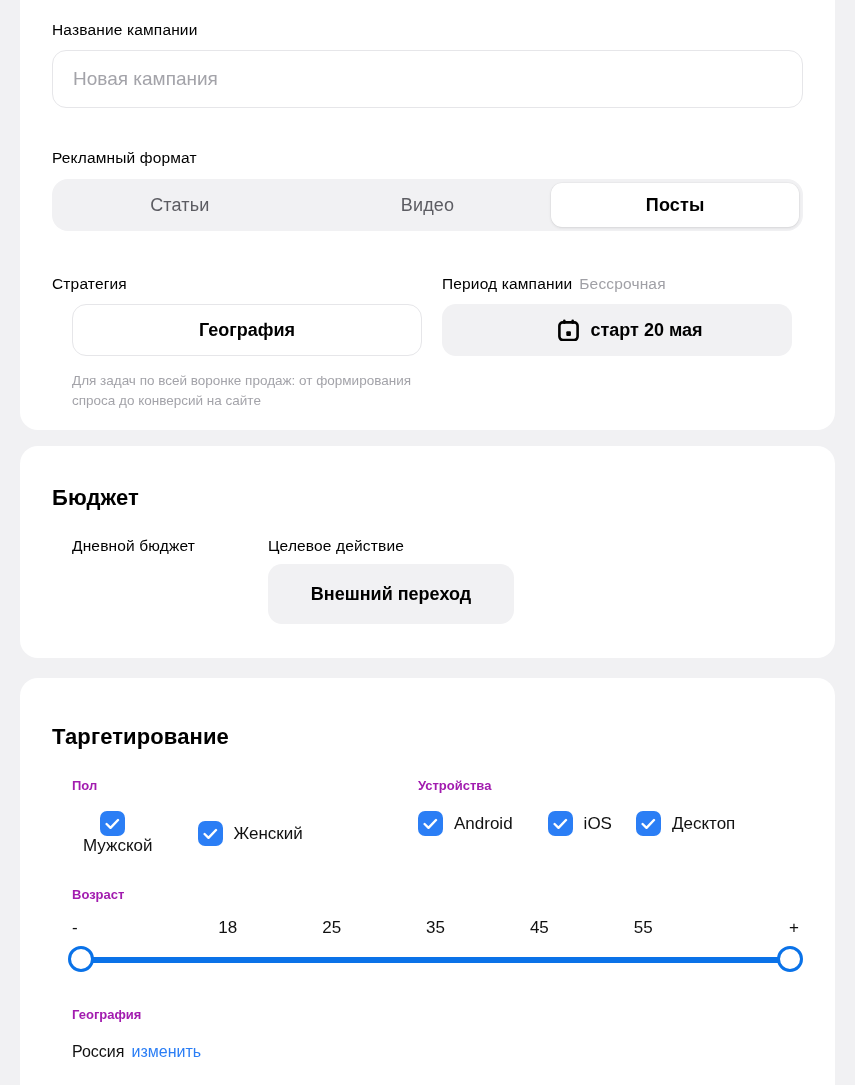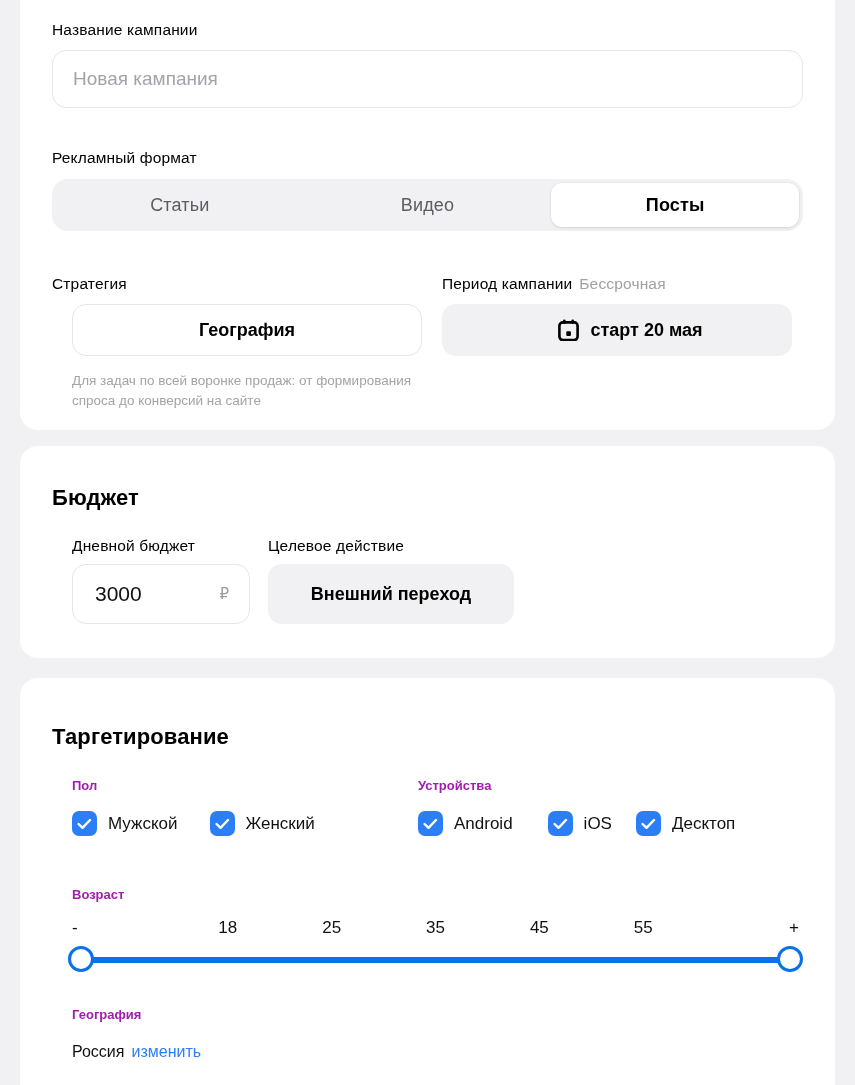--- a/index.html
+++ b/index.html
@@ -241,37 +241,33 @@
         </svg>
       </span>
       <span>старт 20 мая</span>
     </div>
   </div>
 
   <div class="card" id="card-budget">
     <div class="inner section-title" style="top:41px;">Бюджет</div>
 
     <div style="position:absolute;left:52px;top:92px;" class="field-label">Дневной бюджет</div>
-    <div class="budget-input" style="position:absolute;left:52px;top:118px;width:178px;">
-      <span class="budget-value">3000</span>
-      <span class="budget-cur">₽</span>
-    </div>
 
     <div style="position:absolute;left:248px;top:92px;" class="field-label">Целевое действие</div>
     <div class="pill pill-filled" style="position:absolute;left:248px;top:118px;width:246px;height:60px;">
       <span>Внешний переход</span>
     </div>
   </div>
 
   <div class="card" id="card-target">
     <div class="inner section-title" style="top:48px;">Таргетирование</div>
 
     <div style="position:absolute;left:52px;top:101px;" class="sub-title">Пол</div>
     <div class="chk-row" style="position:absolute;left:52px;top:133px;">
-      <div class="chk-item" style="margin-right:32px;">
+      <div class="chk-item" style="margin-right:45px;flex-direction:column;">
         <span class="chk-box">
           <svg width="15" height="12" viewBox="0 0 15 12">
               <path d="M1.6 6.0 L5.5 9.8 L13.0 2.0" stroke="#ffffff" stroke-width="2.4" fill="none" stroke-linecap="round" stroke-linejoin="round"></path>
             </svg>
         </span>
         <span class="chk-label">Мужской</span>
       </div>
       <div class="chk-item">
         <span class="chk-box">
           <svg width="15" height="12" viewBox="0 0 15 12">

